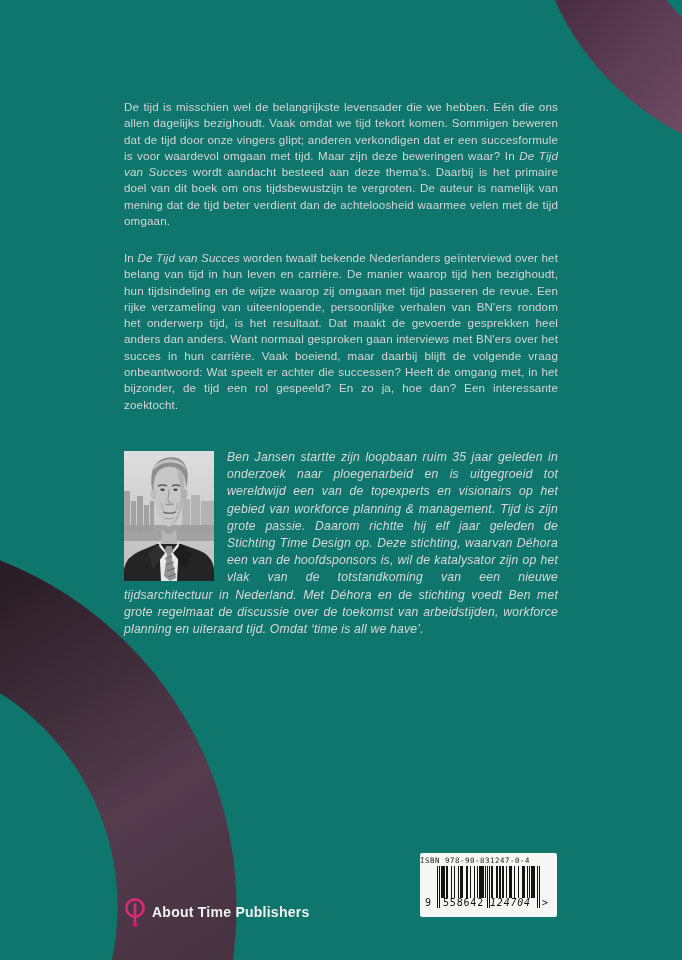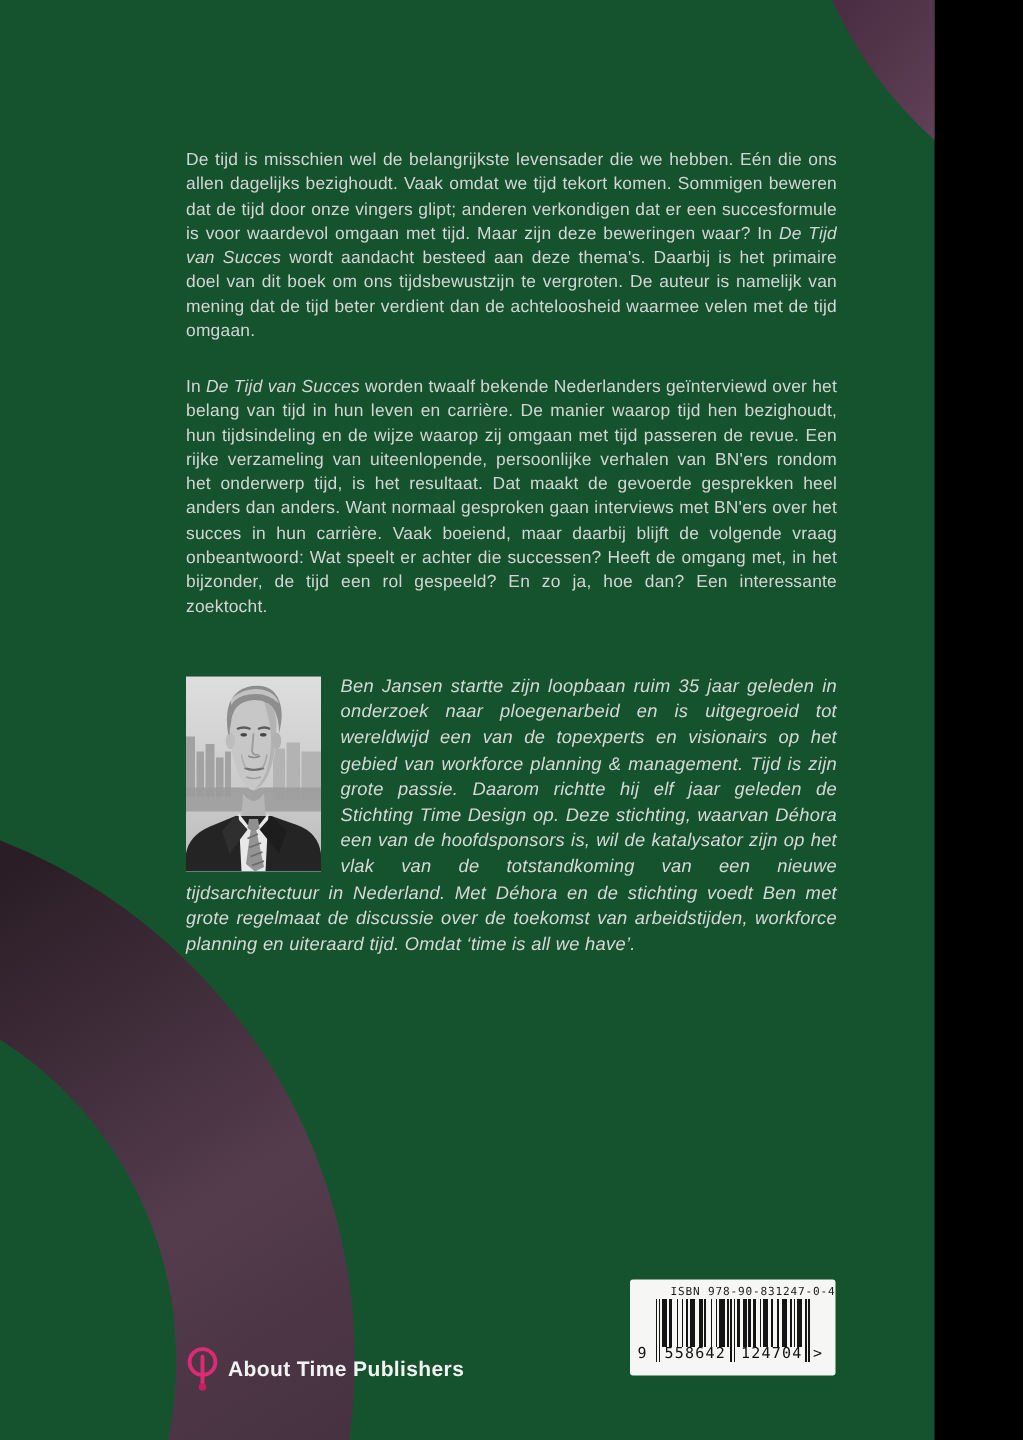--- a/index.html
+++ b/index.html
@@ -1,20 +1,20 @@
 <!DOCTYPE html>
 <html><head>
 <meta charset="utf-8">
 <title>Book back cover</title>
 <style>
   html,body{margin:0;padding:0;background:#000;}
   .cover{
     position:relative;
-    width:623px;height:960px;
-    background:#14532d;
+    width:682px;height:960px;
+    background:#0f766e;
     overflow:hidden;
     font-family:"Liberation Sans", sans-serif;
   }
   .decor{position:absolute;left:0;top:0;width:682px;height:960px;pointer-events:none;}
   .content{position:absolute;left:124px;top:0;width:434px;height:100%;}
   .body-par{
     position:absolute;left:0;width:434px;margin:0;
     font-size:11.6px;line-height:16.3px;letter-spacing:0.15px;
     color:#d5d5d5;text-align:justify;
   }
@@ -37,33 +37,33 @@
     position:absolute;left:29px;top:10px;
     font-size:14px;font-weight:bold;letter-spacing:0.25px;
     color:#f2f2f2;white-space:nowrap;line-height:14px;
   }
   .barcode-box{
     position:absolute;left:420px;top:853px;width:137px;height:64px;
     background:#f6f6f4;border-radius:2px;
   }
   .isbn-label{
     position:absolute;left:0;top:3px;width:100%;
-    text-align:right;
+    text-align:left;
     font-family:"DejaVu Sans Mono", monospace;
     font-size:7.4px;letter-spacing:0.55px;color:#1c1c1c;white-space:nowrap;
   }
   .bars{position:absolute;left:17px;top:13px;}
   .bc-digit{
     position:absolute;top:44px;
     font-family:"DejaVu Sans Mono", monospace;
     font-size:10px;line-height:11px;color:#111;letter-spacing:0.8px;
   }
   .bc-9{left:5px;}
   .bc-g1{left:21px;width:45px;text-align:center;}
-  .bc-g2{left:70px;width:45px;text-align:right;}
+  .bc-g2{left:70px;width:45px;text-align:left;font-style:italic;}
   .bc-arrow{left:122px;letter-spacing:0;}
 </style>
 </head>
 <body>
 
 <div class="cover">
 
   <svg class="decor" width="682" height="960" viewBox="0 0 682 960">
     <defs>
       <linearGradient id="ringTop" gradientUnits="userSpaceOnUse" x1="560" y1="0" x2="690" y2="115">

